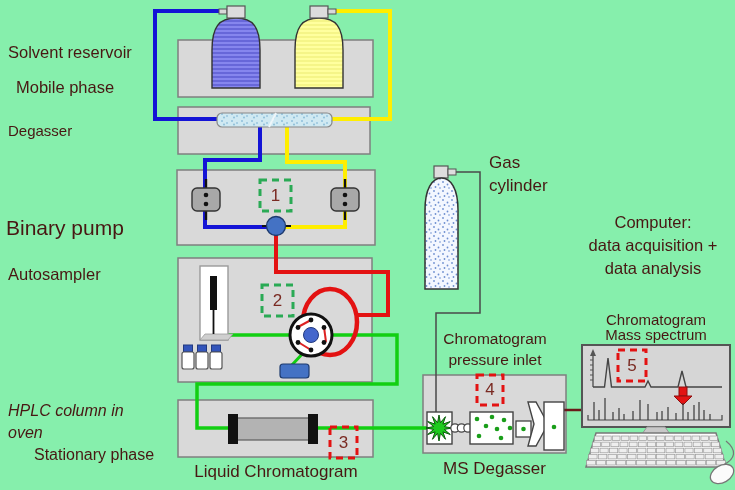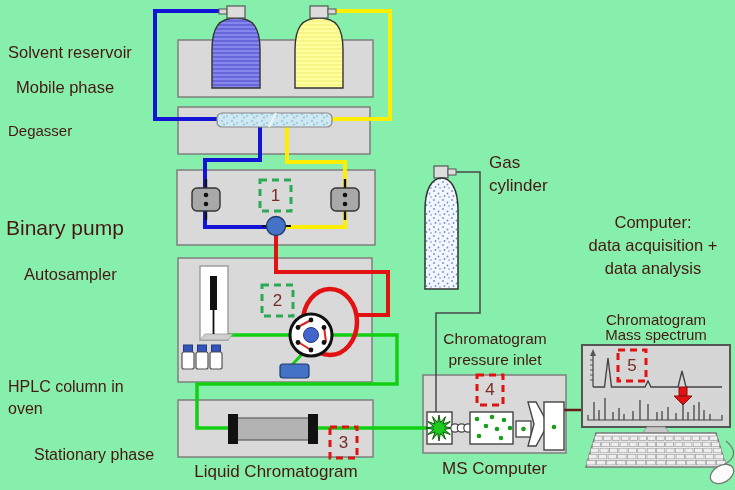--- a/index.html
+++ b/index.html
@@ -307,35 +307,35 @@
   <rect x="262" y="285" width="31" height="31" fill="none" stroke="#2aaa55" stroke-width="3" stroke-dasharray="7 5"></rect>
   <rect x="330" y="427" width="27" height="31" fill="none" stroke="#e31212" stroke-width="3" stroke-dasharray="7 5"></rect>
   <rect x="477" y="375" width="26" height="30" fill="none" stroke="#e31212" stroke-width="3" stroke-dasharray="7 5"></rect>
   <rect x="618" y="350" width="28" height="31" fill="none" stroke="#e31212" stroke-width="3" stroke-dasharray="7 5"></rect>
 </svg>
 
 <div class="lbl" style="left:8px; top:42px; font-size:16.5px;">Solvent reservoir</div>
 <div class="lbl" style="left:16px; top:77px; font-size:16.5px;">Mobile phase</div>
 <div class="lbl" style="left:8px; top:120px; font-size:15px;">Degasser</div>
 <div class="lbl" style="left:6px; top:177px; font-size:21px;margin-top:40px;">Binary pump</div>
-<div class="lbl" style="left:8px; top:264px; font-size:16.5px;margin-left:16px;">Autosampler</div>
-<div class="lbl" style="left:8px; top:376px; font-size:16px; line-height:22px;">HPLC column in
+<div class="lbl" style="left:8px; top:264px; font-size:16.5px;">Autosampler</div>
+<div class="lbl" style="left:8px; top:400px; font-size:16px; line-height:22px;font-style:italic;">HPLC column in
 oven</div>
 <div class="lbl" style="left:8px; top:444px; font-size:16px;margin-left:26px;">Stationary phase</div>
 <div class="lbl center" style="left:178px; top:461px; width:196px; font-size:17px;">Liquid Chromatogram</div>
 <div class="lbl" style="left:489px; top:151px; font-size:17px; line-height:23px;">Gas
 cylinder</div>
 <div class="lbl center" style="left:568px; top:211px; width:170px; font-size:16.5px; line-height:23px;">Computer:
 data acquisition +
 data analysis</div>
 <div class="lbl center" style="left:582px; top:301px; width:148px; font-size:15px;margin-top:8px;">Chromatogram</div>
 <div class="lbl center" style="left:582px; top:324px; width:148px; font-size:15px;">Mass spectrum</div>
 <div class="lbl center" style="left:430px; top:328px; width:130px; font-size:15.5px;">Chromatogram
 pressure inlet</div>
-<div class="lbl center" style="left:423px; top:458px; width:143px; font-size:17px;">MS Computer</div>
+<div class="lbl center" style="left:423px; top:458px; width:143px; font-size:17px;">MS Degasser</div>
 
 <div class="marker-num" style="left:260px; top:180px; width:31px; height:31px;">1</div>
 <div class="marker-num" style="left:262px; top:285px; width:31px; height:31px;">2</div>
 <div class="marker-num" style="left:330px; top:427px; width:27px; height:31px;">3</div>
 <div class="marker-num" style="left:477px; top:375px; width:26px; height:30px;">4</div>
 <div class="marker-num" style="left:618px; top:350px; width:28px; height:31px;">5</div>
 
 </div>
 
 </body></html>

